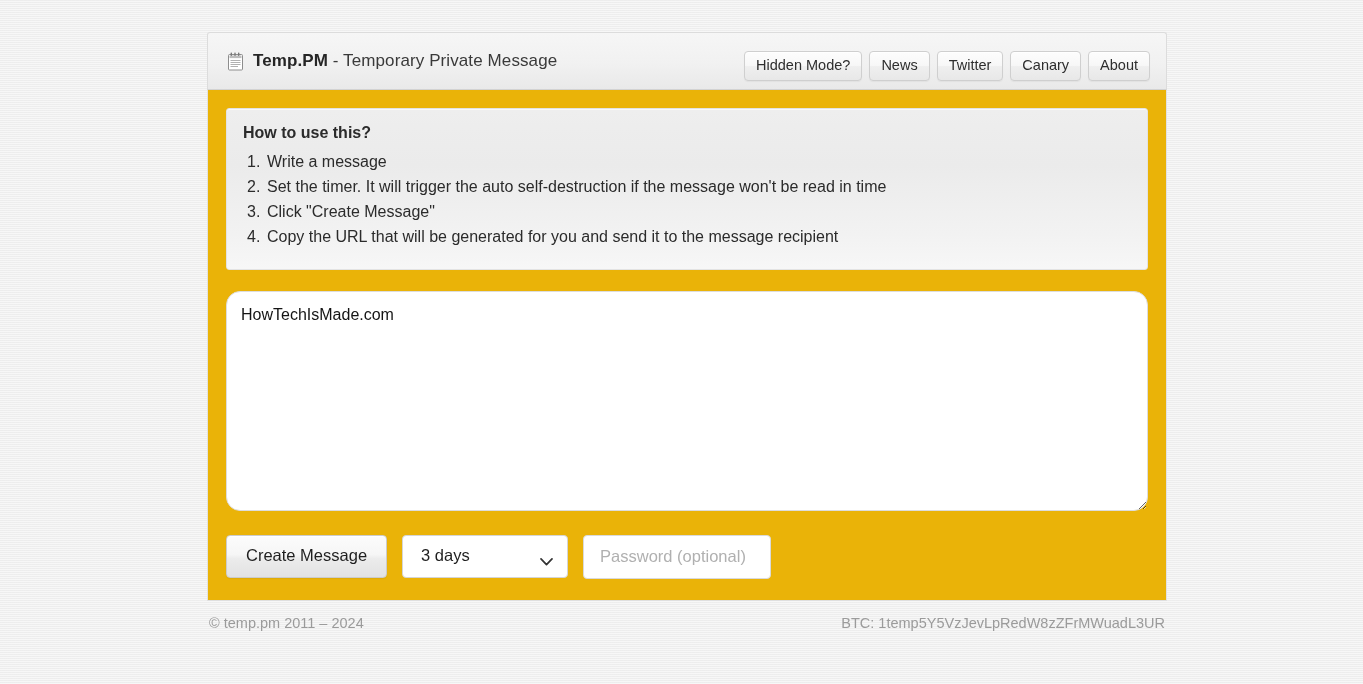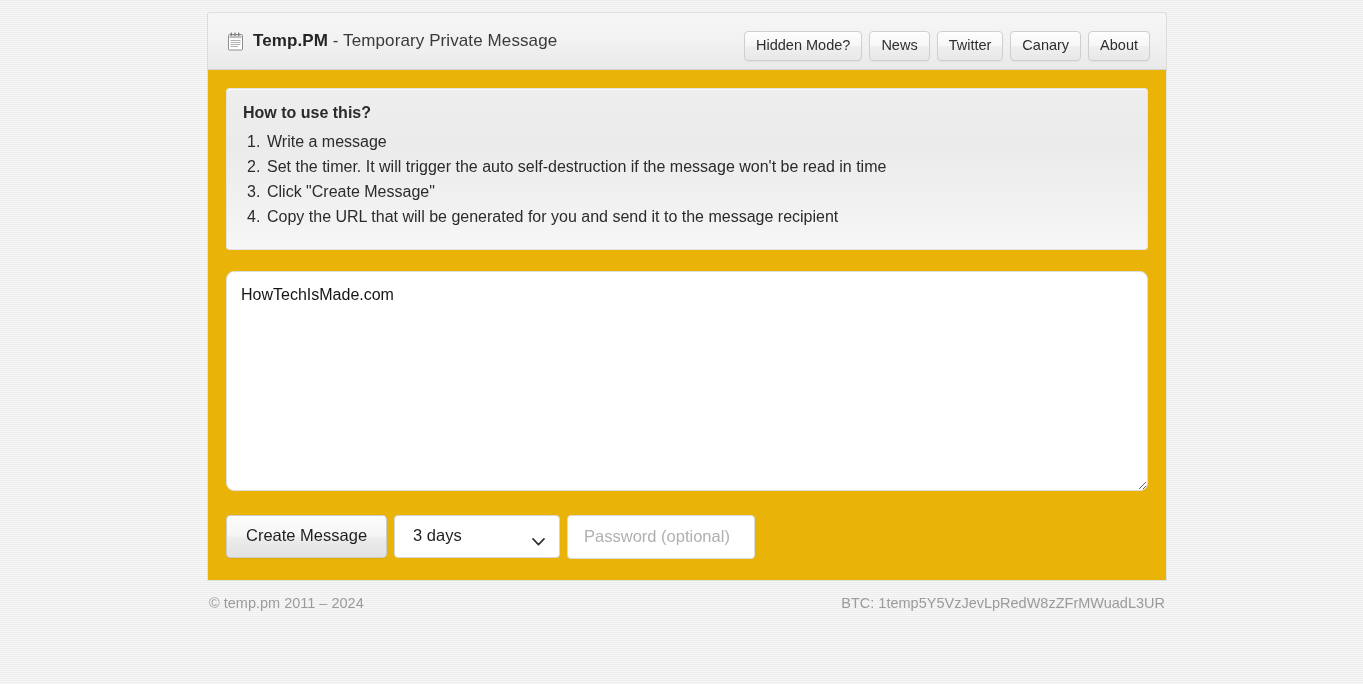--- a/index.html
+++ b/index.html
@@ -21,21 +21,21 @@
     inset: 0;
     background:
       repeating-linear-gradient(0deg, rgba(255,255,255,0.45) 0px, rgba(255,255,255,0.45) 1px, rgba(0,0,0,0.012) 1px, rgba(0,0,0,0.012) 2px);
     pointer-events: none;
     z-index: 0;
   }
 
   .page-wrap {
     position: absolute;
     left: 207px;
-    top: 12px;
+    top: 32px;
     width: 960px;
     z-index: 1;
   }
 
   
   .site-header {
     position: relative;
     height: 58px;
     box-sizing: border-box;
     background: linear-gradient(to bottom, #f6f6f6 0%, #f1f1f1 55%, #e9e9e9 100%);
@@ -141,32 +141,32 @@
     display: block;
     width: 100%;
     height: 220px;
     box-sizing: border-box;
     resize: both;
     font-family: "Liberation Sans", sans-serif;
     font-size: 16px;
     color: #141414;
     background: #ffffff;
     border: 1px solid #dddddd;
-    border-radius: 8px;
+    border-radius: 14px;
     padding: 13px 14px;
     line-height: 20px;
     outline: none;
   }
   textarea.msg-area::placeholder { color: #9a9a9a; }
 
   .controls {
     margin-top: 24px;
     display: flex;
     align-items: center;
-    gap: 7px;
+    gap: 15px;
   }
   .create-btn {
     font-family: "Liberation Sans", sans-serif;
     font-size: 16.5px;
     color: #1f1f1f;
     background: linear-gradient(to bottom, #fcfcfc 0%, #f6f6f6 45%, #ececec 55%, #e2e2e2 100%);
     border: 1px solid #cccccc;
     border-radius: 4px;
     padding: 11px 19px 12px 19px;
     cursor: pointer;

